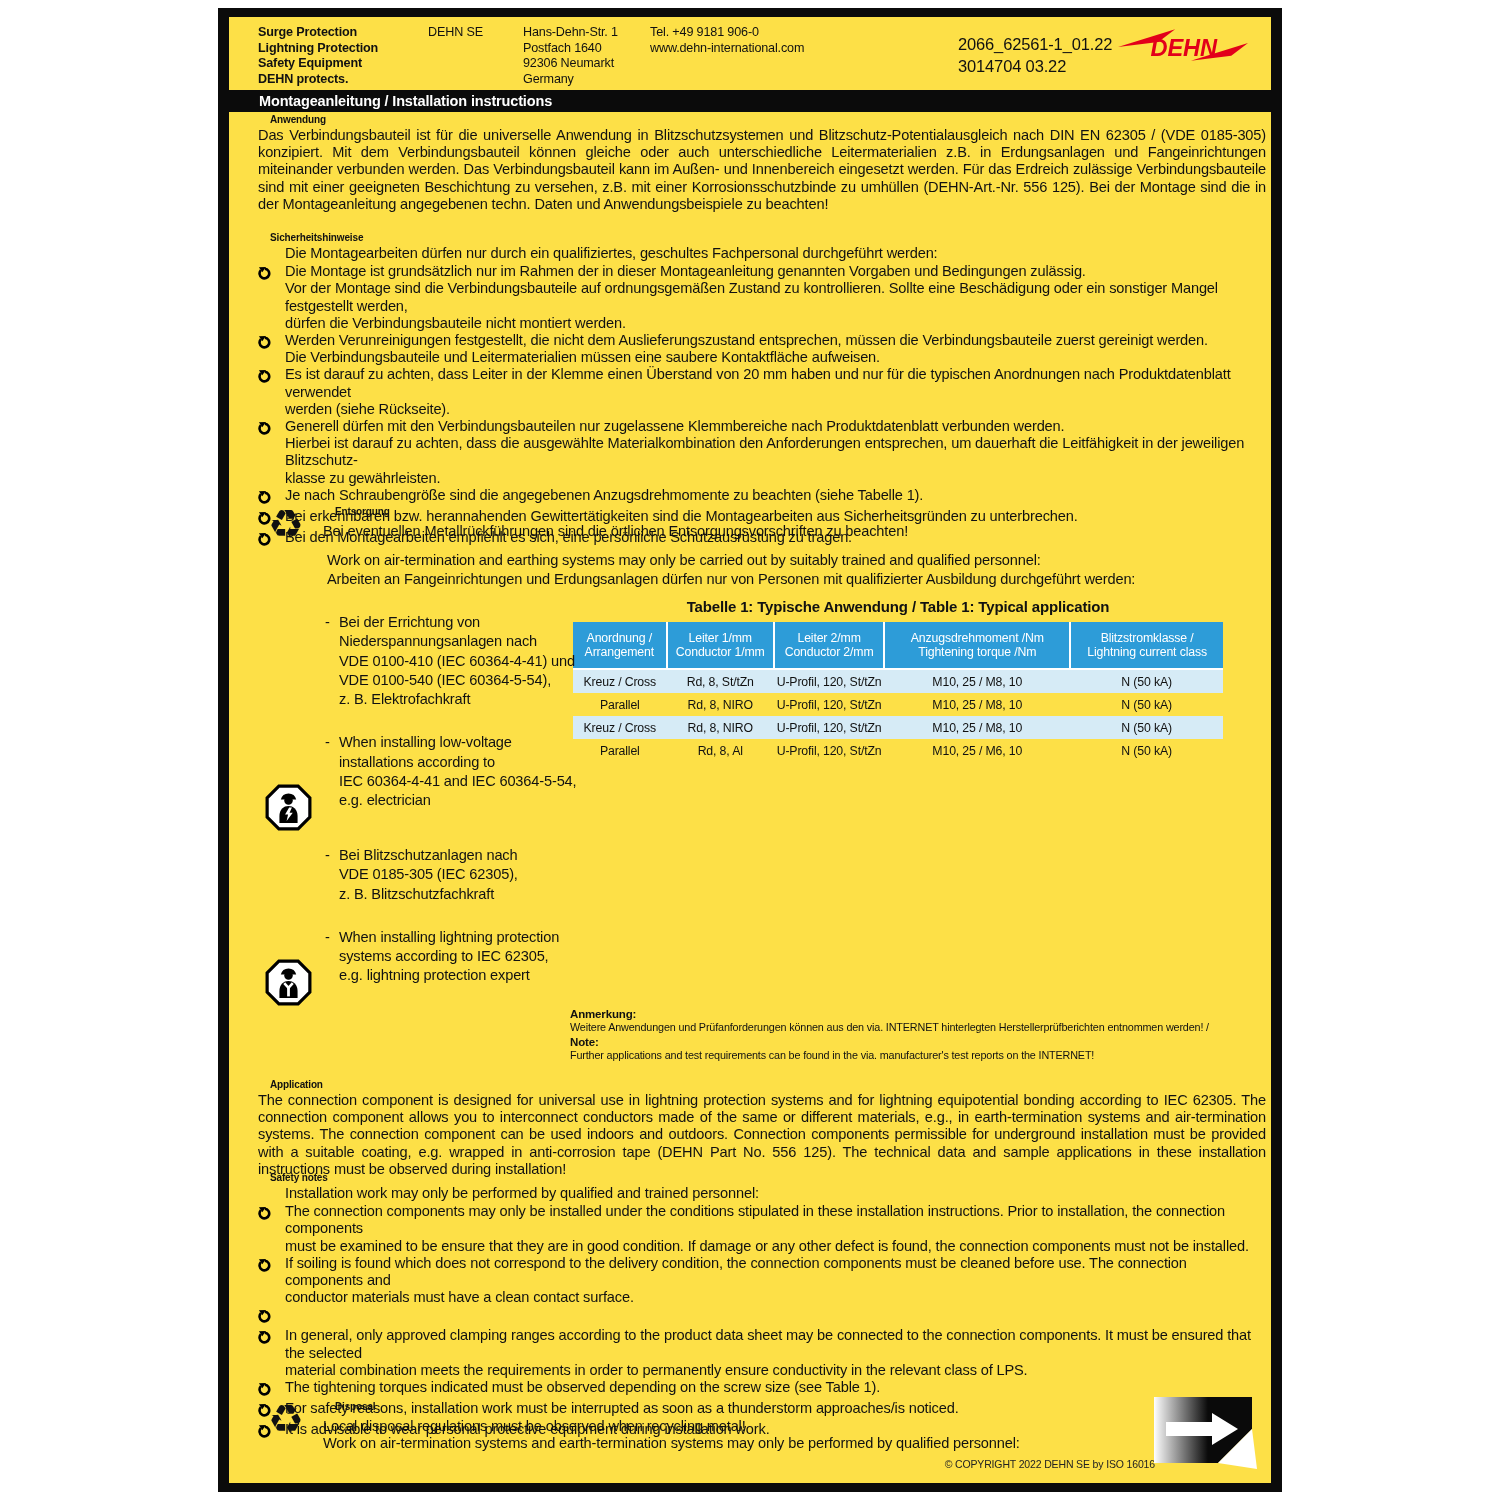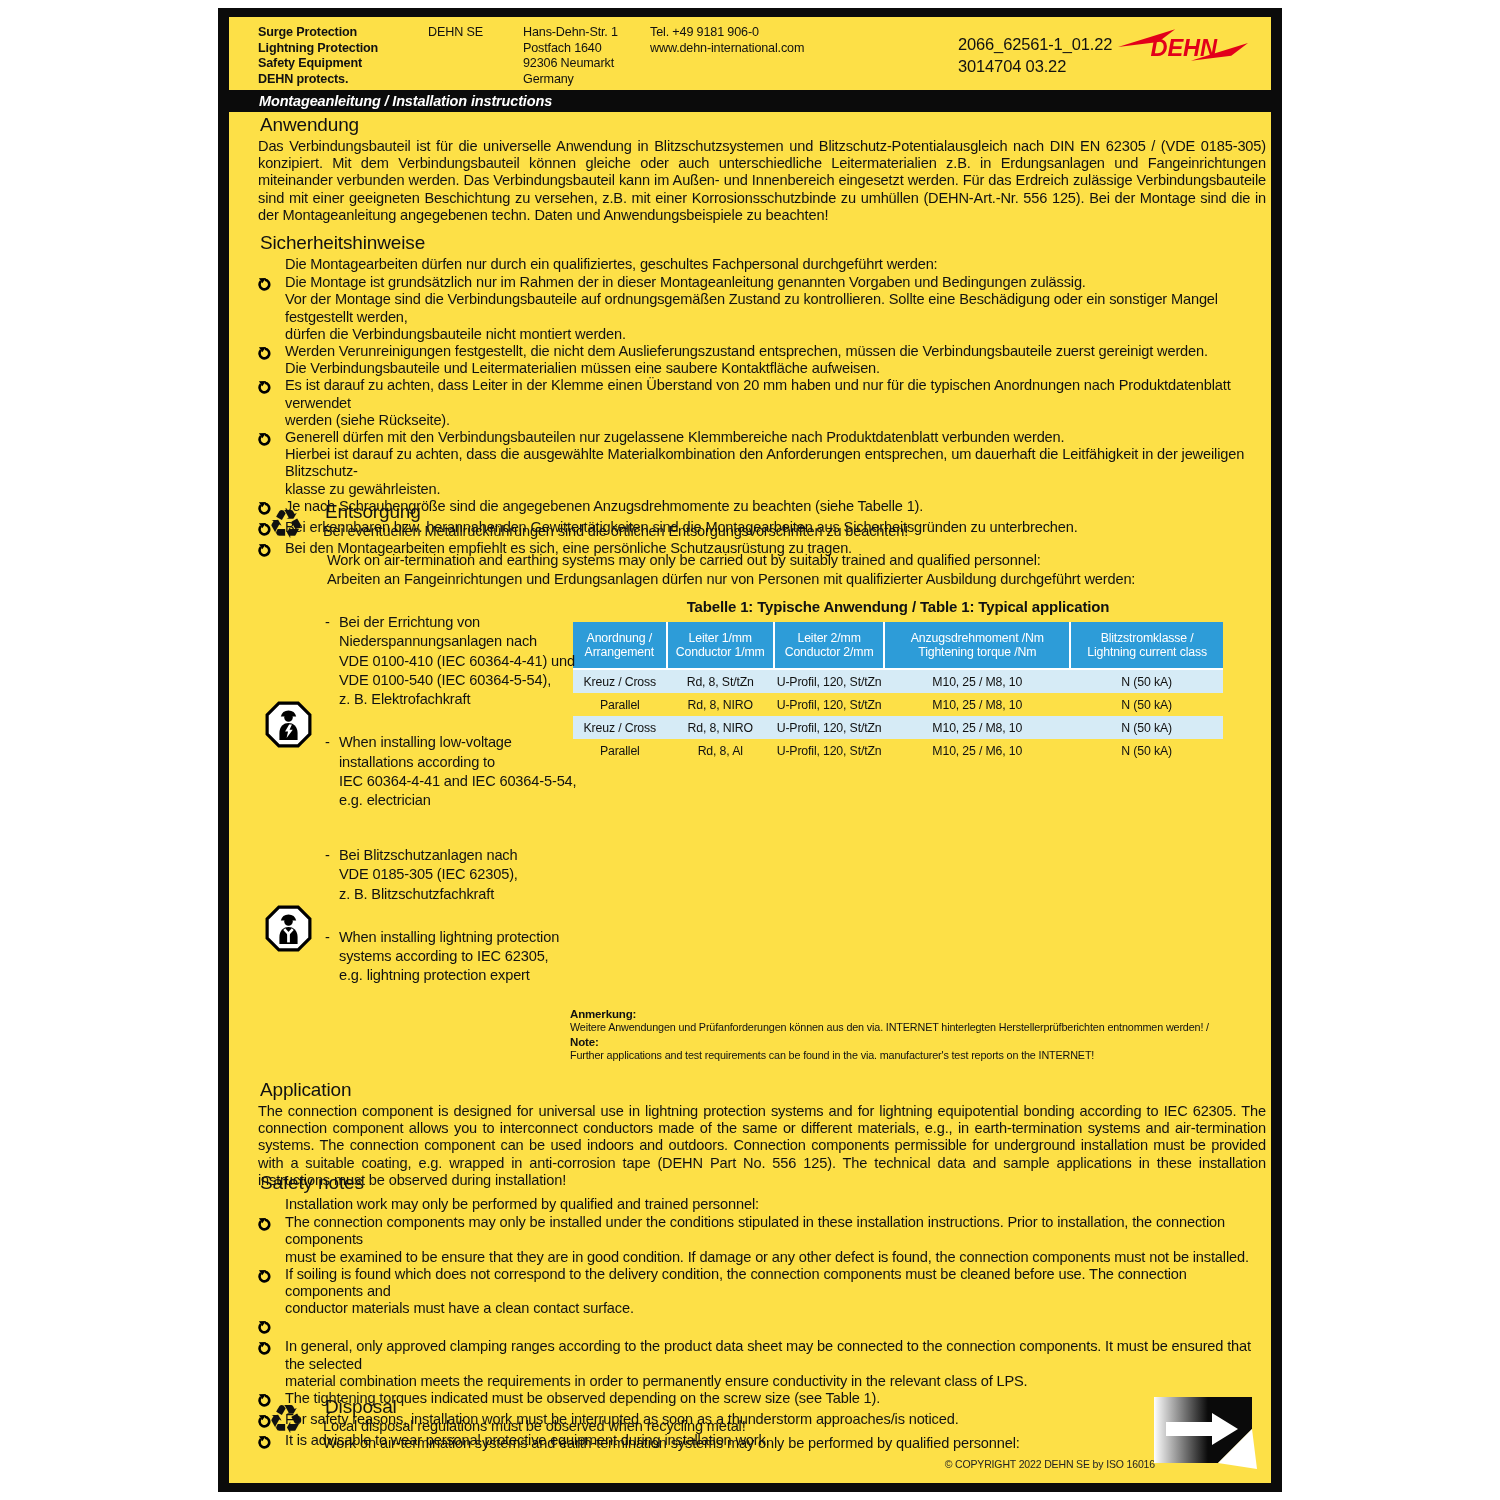--- a/index.html
+++ b/index.html
@@ -2,31 +2,31 @@
 <html><head>
 <meta charset="utf-8">
 <style>
   html,body{margin:0;padding:0;background:#ffffff;}
   body{font-family:"Liberation Sans",sans-serif;color:#111;letter-spacing:-0.15px;}
   .canvas{position:relative;width:1500px;height:1500px;background:#fff;overflow:hidden;}
   .page{position:absolute;left:218px;top:8px;width:1042px;height:1466px;background:#fde047;
         border:9px solid #0b0b0b;border-left-width:11px;border-right-width:11px;}
   .abs{position:absolute;}
   .b{font-weight:normal;}
-  h3{font-size:19px;margin:0 0 2px 2px;font-weight:normal;}
+  h3{font-size:10px;margin:0 0 2px 12px;font-weight:bold;}
   .body-p{font-size:14.6px;line-height:17.2px;text-align:justify;margin:0;}
   
   .hdr-brand{left:29px;top:8px;font-weight:bold;font-size:12.6px;line-height:15.6px;}
   .hdr-company{left:199px;top:8px;font-size:12.6px;}
   .hdr-address{left:294px;top:8px;font-size:12.6px;line-height:15.6px;}
   .hdr-contact{left:421px;top:8px;font-size:12.6px;line-height:15.6px;}
   .hdr-docnums{left:729px;top:16px;font-size:16.5px;line-height:22px;}
   .hdr-logo{left:889px;top:10px;}
   .titlebar{left:0;top:73px;width:100%;height:22px;background:#0b0b0b;color:#fff;
-            display:flex;align-items:center;font-style:italic;}
+            display:flex;align-items:center;}
   .titlebar span{padding-left:30px;font-weight:bold;font-size:14.5px;}
   
   .sec-anw{left:29px;top:97px;width:1008px;}
   .sec-sich{left:29px;top:215px;width:1010px;}
   .intro-line{padding-left:27px;font-size:14.6px;line-height:17.2px;}
   .bullets{margin-top:1px;}
   .bullet-item{display:flex;align-items:flex-start;}
   .bullet-ic{flex:0 0 27px;padding-top:3px;}
   .bullet-tx{font-size:14.6px;line-height:17.2px;}
   
@@ -38,21 +38,21 @@
   
   .tbl-block{left:344px;top:581px;width:650px;}
   .tbl-title{text-align:center;font-weight:bold;font-size:15px;margin-bottom:7px;}
   table{border-collapse:collapse;width:100%;table-layout:fixed;}
   th{background:#2d9cd8;color:#fff;font-weight:normal;font-size:12.3px;line-height:14px;
      padding:9px 2px;border-left:2px solid #fff;border-bottom:2px solid #fff;}
   th:first-child{border-left:none;}
   td{font-size:12.3px;text-align:center;height:23px;padding:0 2px;}
   tbody tr:nth-child(odd){background:#d6ebf6;}
   
-  .qual-blk{display:flex;align-items:center;width:330px;}
+  .qual-blk{display:flex;align-items:flex-end;width:330px;}
   .qual-blk1{left:36px;top:596px;}
   .qual-blk2{left:36px;top:829px;}
   .qual-ic{flex:0 0 60px;padding-top:5px;}
   .qual-item{position:relative;padding-left:14px;font-size:14.6px;line-height:19.3px;margin-bottom:24px;}
   .qual-item::before{content:"-";position:absolute;left:0;top:0;}
   
   .anm{left:341px;top:990px;width:680px;}
   .anm .h{font-weight:bold;font-size:11.5px;line-height:14px;}
   .anm .t{font-size:10.8px;line-height:13.5px;}
   .sec-app{left:29px;top:1062px;width:1008px;}

